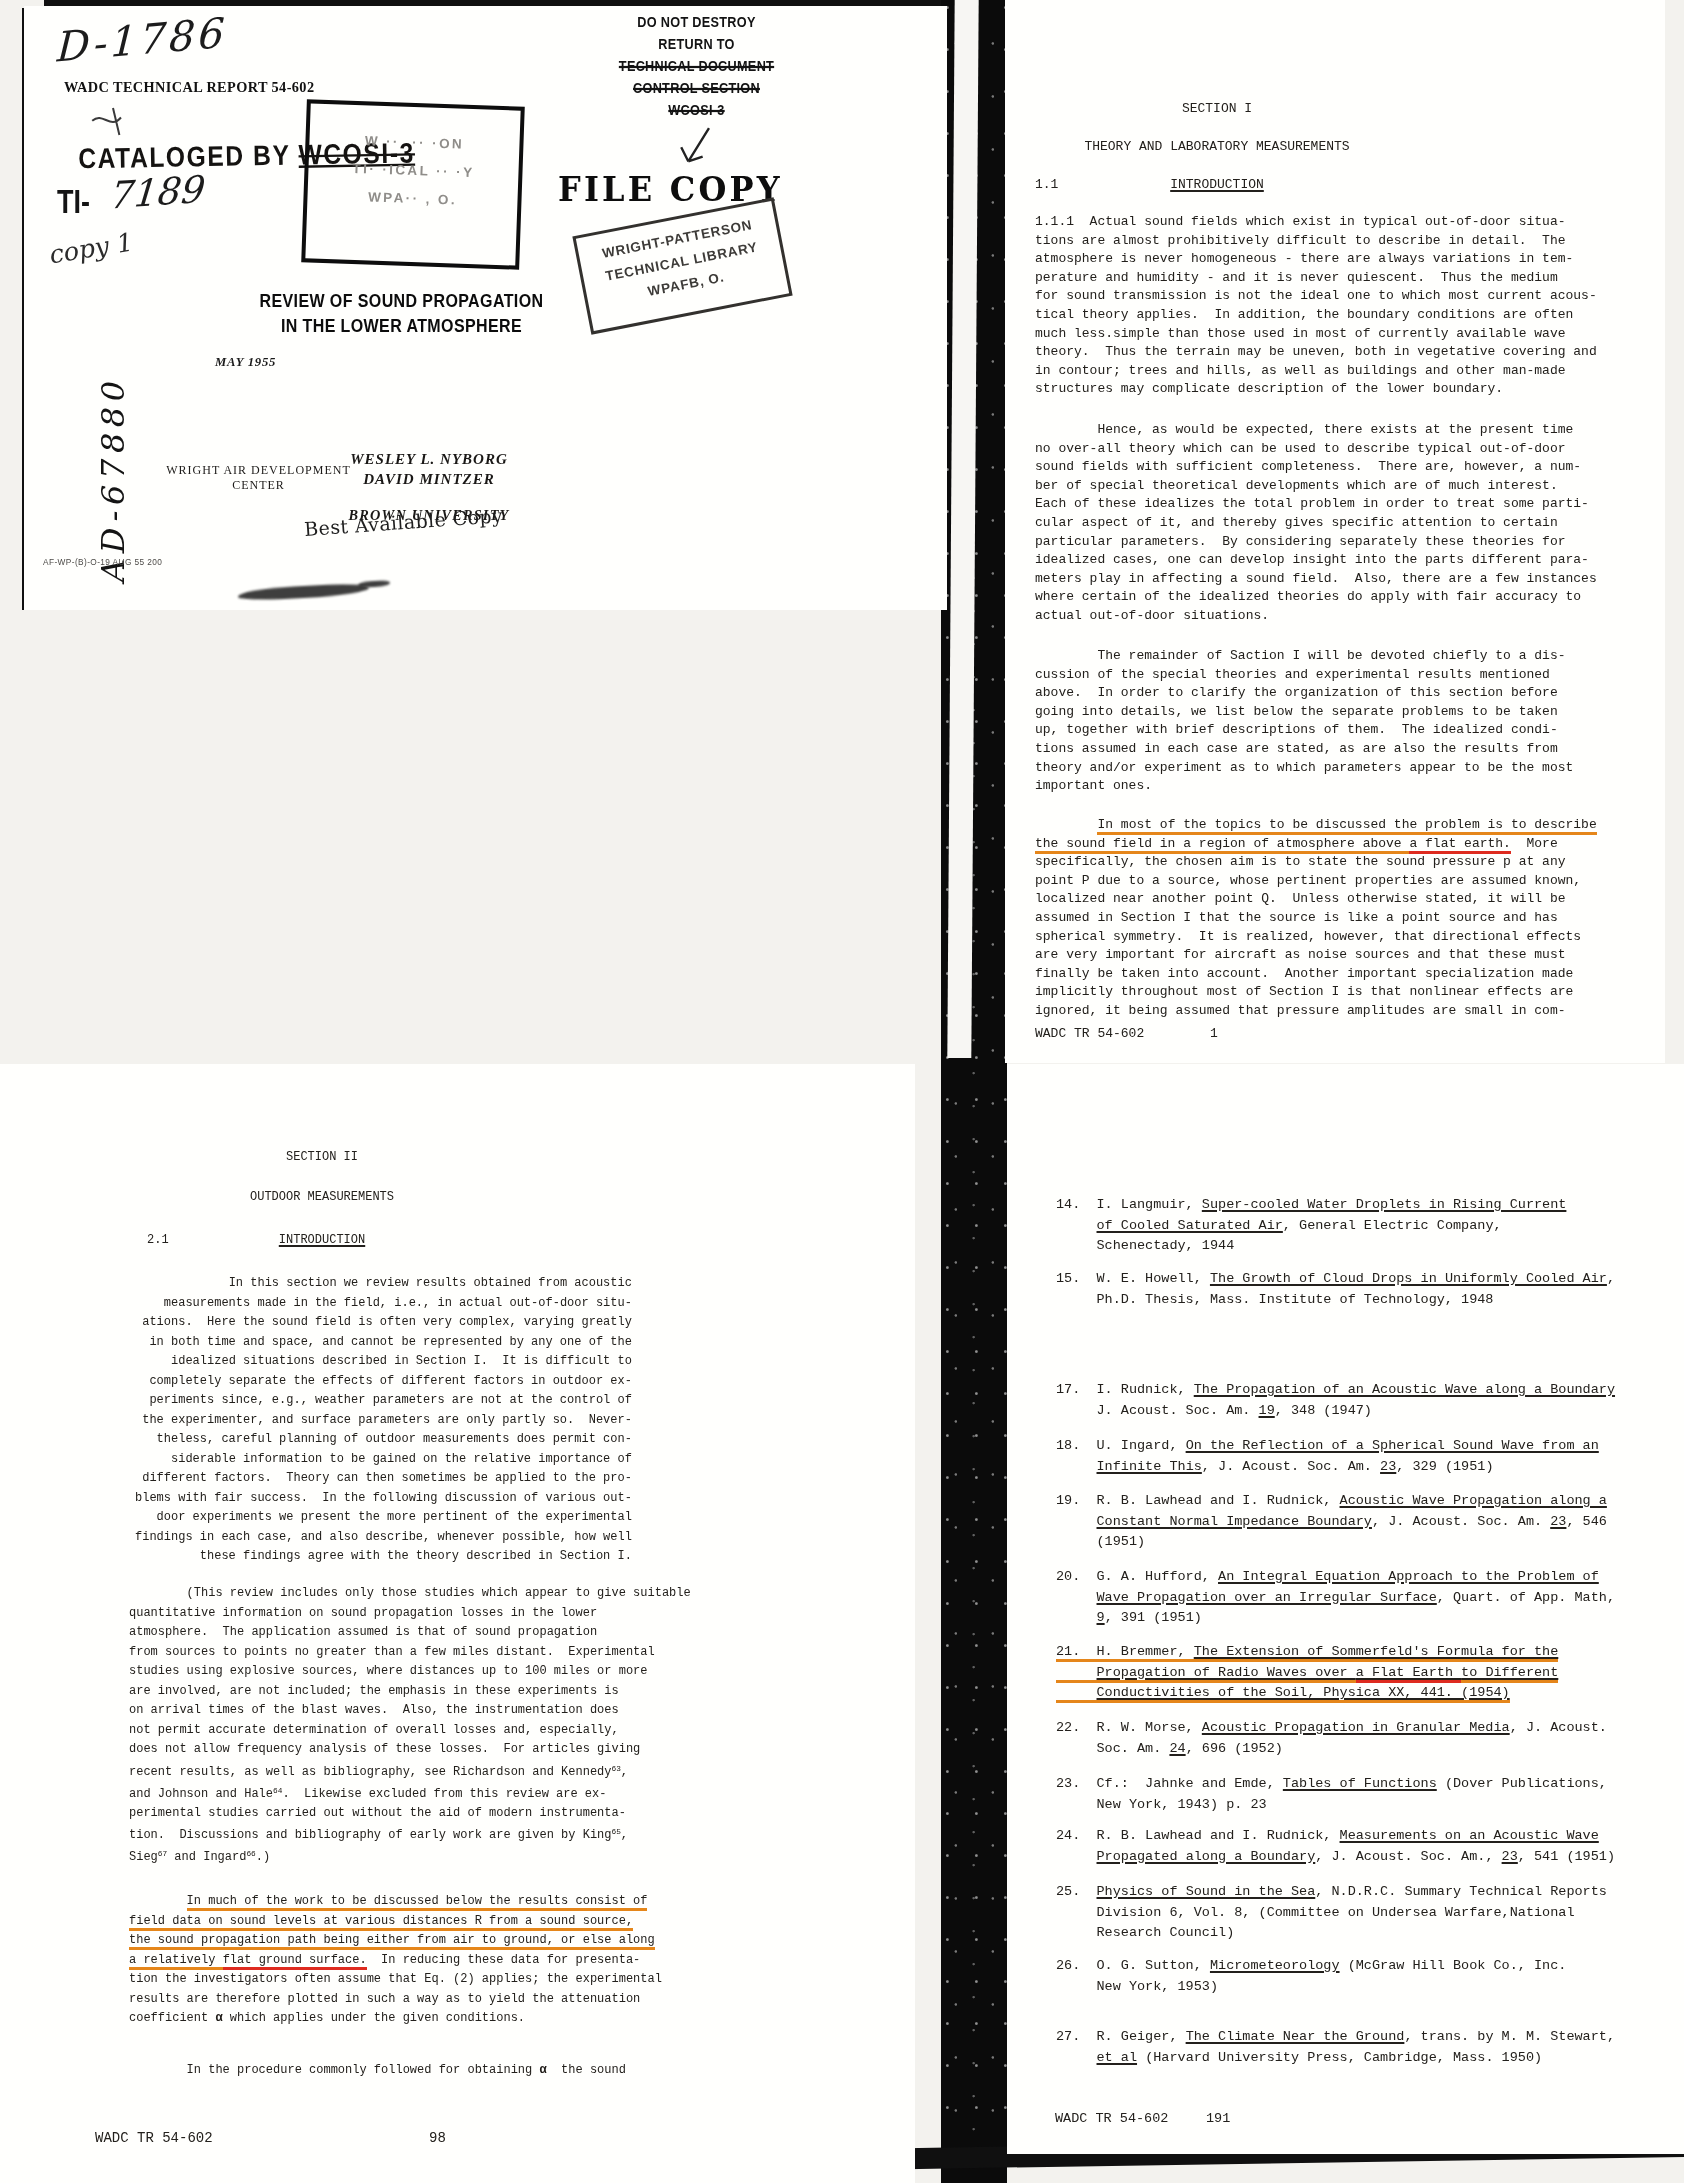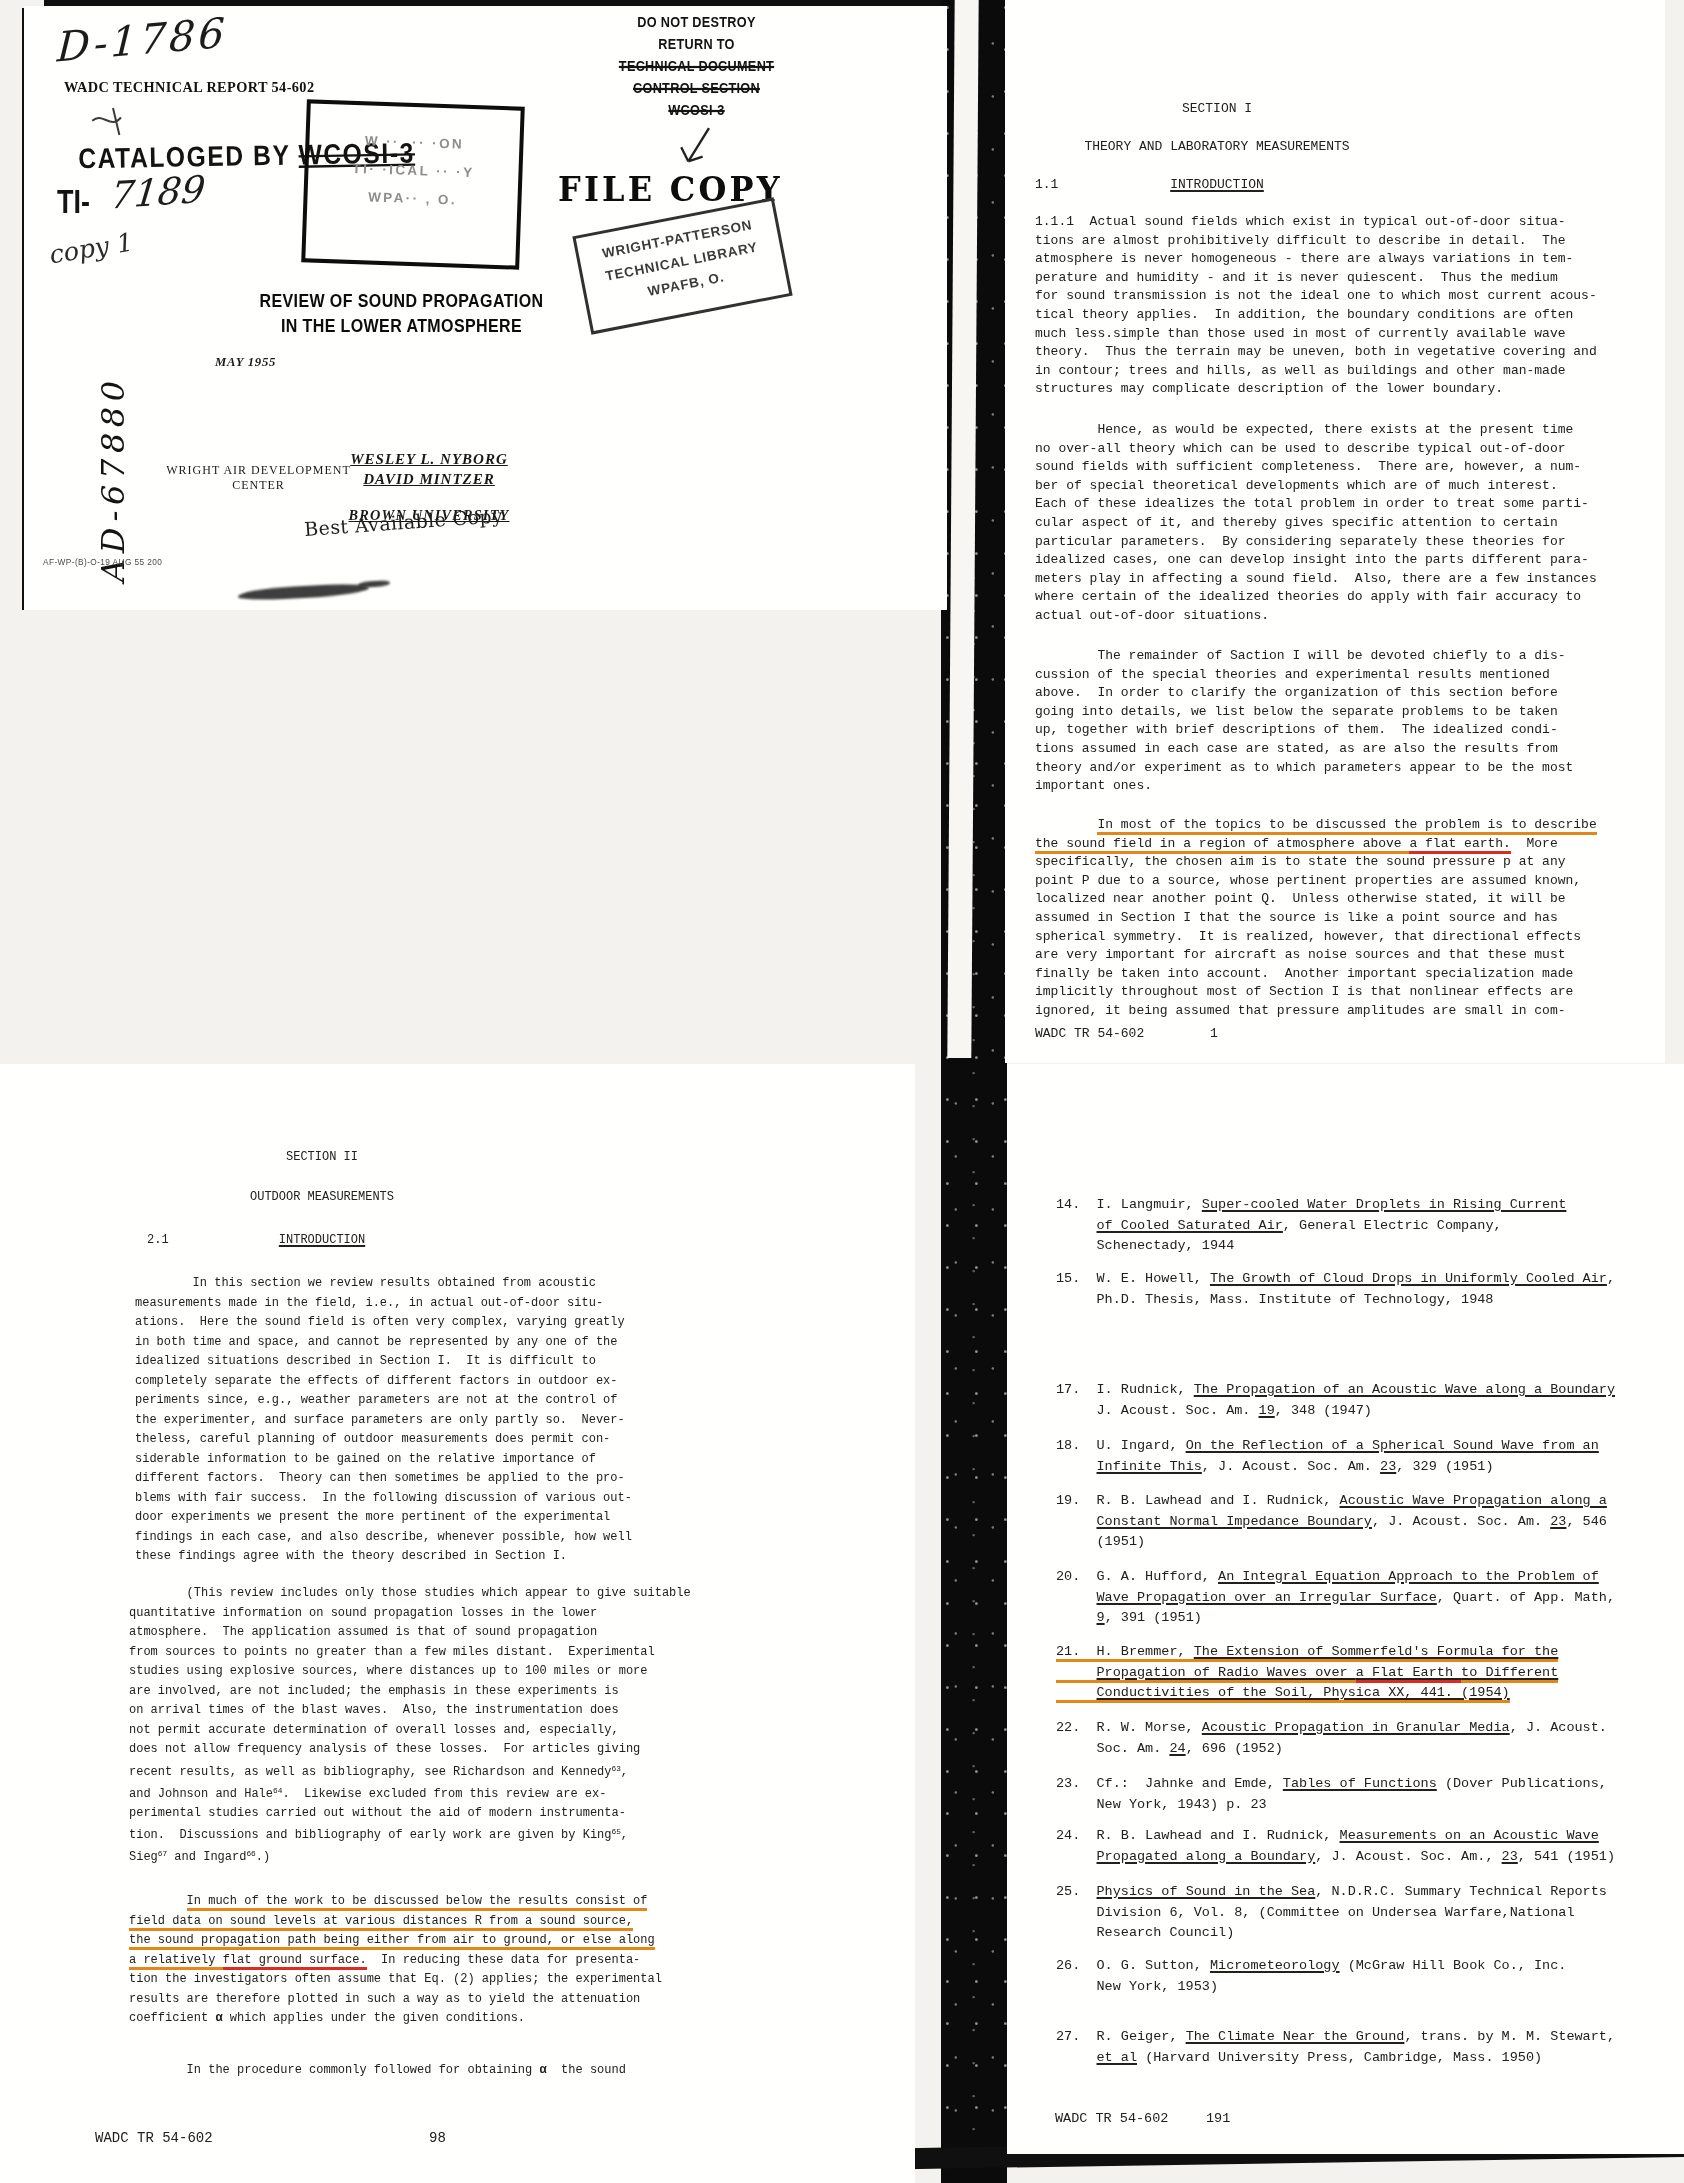--- a/index.html
+++ b/index.html
@@ -54,21 +54,21 @@
        text-align:center;color:#131313;transform:scaleY(1.1);letter-spacing:0.3px;}
   .dnd .strike{text-decoration:line-through;text-decoration-thickness:2px;}
   .filecopy{font-family:"DejaVu Serif",serif;font-weight:bold;font-size:32px;letter-spacing:3.2px;color:#0d0d0d;
             transform:scaleY(1.05);}
   .wpstamp{border:3.2px solid #33312e;transform:rotate(-11deg);text-align:center;
            font-family:"Liberation Sans",sans-serif;font-weight:700;font-size:13.5px;letter-spacing:0.8px;
            line-height:23px;color:#3d3b38;padding-top:8px;}
   .rtitle{font-family:"Liberation Sans",sans-serif;font-weight:700;font-size:16px;line-height:22px;
           letter-spacing:0.4px;text-align:center;transform:scaleY(1.1);color:#0c0c0c;}
   .auth{font-family:"Liberation Serif",serif;font-weight:bold;font-style:italic;font-size:15px;line-height:20px;
-        letter-spacing:1px;text-align:center;color:#1a1816;text-decoration:underline;}
+        letter-spacing:1px;text-align:center;color:#1a1816;}
   .affil{margin-top:16px;font-size:14.3px;letter-spacing:1.2px;}
   .maydate{font-family:"Liberation Serif",serif;font-weight:bold;font-style:italic;font-size:12.7px;letter-spacing:0.8px;color:#1a1a1a;}
   .org{font-family:"Liberation Serif",serif;font-size:12px;letter-spacing:1px;color:#1d1b19;}
   .bac{font-family:"DejaVu Serif",serif;font-size:19px;transform:rotate(-4deg);color:#1f1f1f;letter-spacing:0.4px;}
   .fineprint{font-family:"Liberation Sans",sans-serif;font-size:8.3px;color:#4c4a47;letter-spacing:0.4px;}
   .smudge{background:#242424;border-radius:55% 40% 60% 50%/75% 55% 70% 45%;filter:blur(1px);opacity:.88;
           transform:rotate(-3deg);}
   .footer{position:absolute;white-space:pre;}
 </style>
 </head>
@@ -213,21 +213,21 @@
     <div class="footer" style="left:30px;top:1026px;font-size:13px;">WADC TR 54-602</div>
     <div class="footer" style="left:205px;top:1026px;font-size:13px;">1</div>
   </section>
 
   <section class="page pg3" style="left:0;top:1064px;width:915px;height:1119px;">
     <div class="phead center" style="left:322px;top:84px;">SECTION II</div>
     <div class="phead center" style="left:322px;top:124px;">OUTDOOR MEASUREMENTS</div>
     <div class="phead" style="left:147px;top:167px;">2.1</div>
     <div class="phead center ul" style="left:322px;top:167px;">INTRODUCTION</div>
 
-    <div class="para" style="left:135px;top:210px;">
+    <div class="para" style="left:135px;top:210px;text-align:right;">
         <div class="tl"><span>        In this section we review results obtained from acoustic</span></div>
         <div class="tl"><span>measurements made in the field, i.e., in actual out-of-door situ-</span></div>
         <div class="tl"><span>ations.  Here the sound field is often very complex, varying greatly</span></div>
         <div class="tl"><span>in both time and space, and cannot be represented by any one of the</span></div>
         <div class="tl"><span>idealized situations described in Section I.  It is difficult to</span></div>
         <div class="tl"><span>completely separate the effects of different factors in outdoor ex-</span></div>
         <div class="tl"><span>periments since, e.g., weather parameters are not at the control of</span></div>
         <div class="tl"><span>the experimenter, and surface parameters are only partly so.  Never-</span></div>
         <div class="tl"><span>theless, careful planning of outdoor measurements does permit con-</span></div>
         <div class="tl"><span>siderable information to be gained on the relative importance of</span></div>

